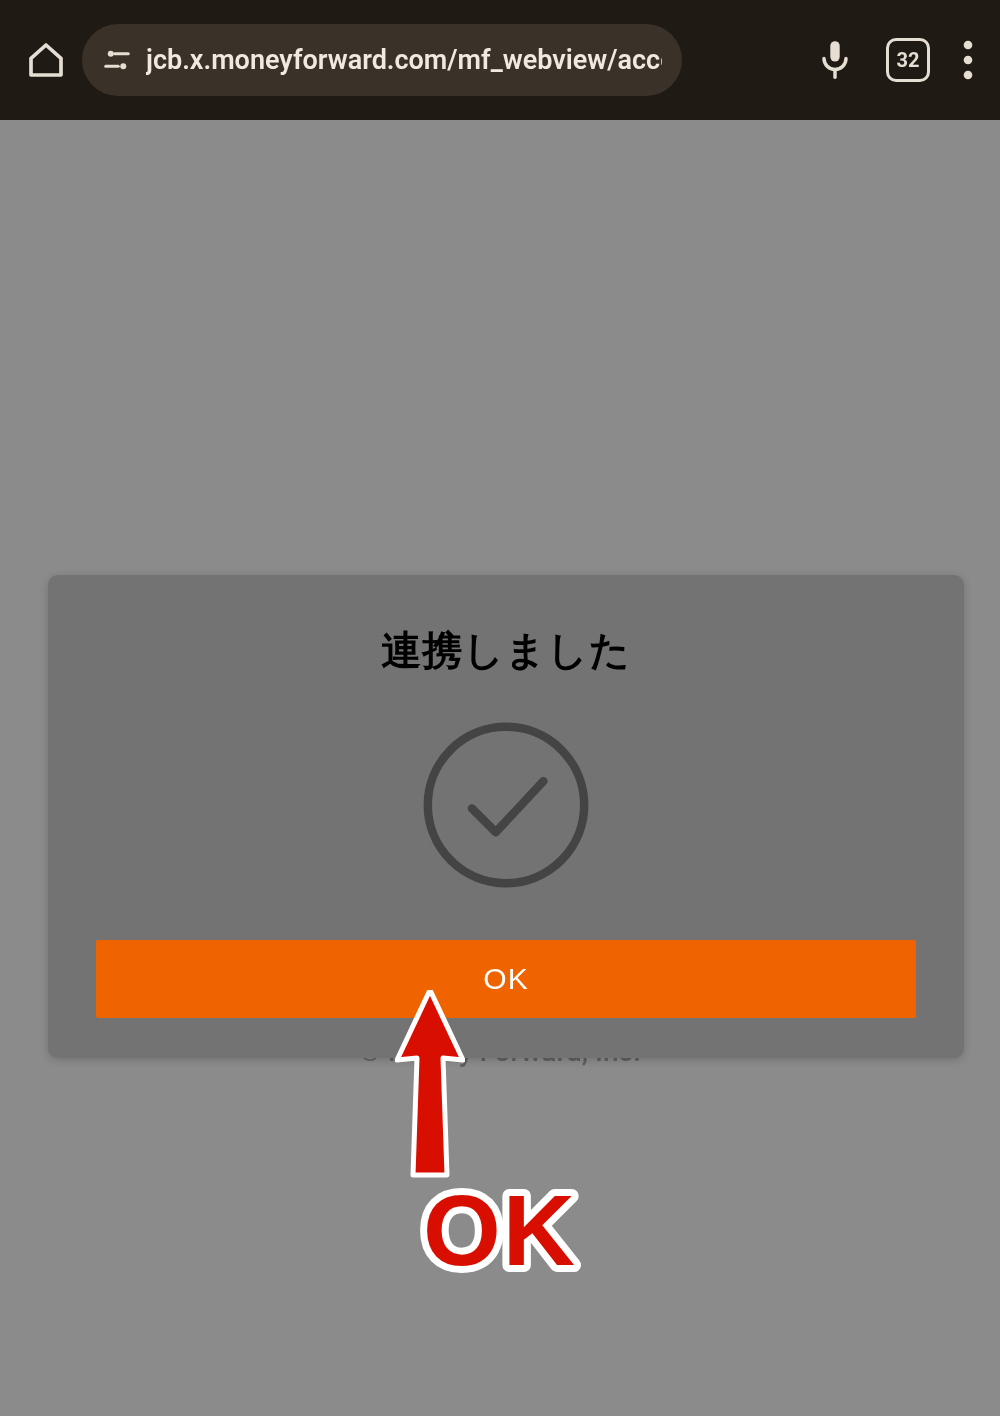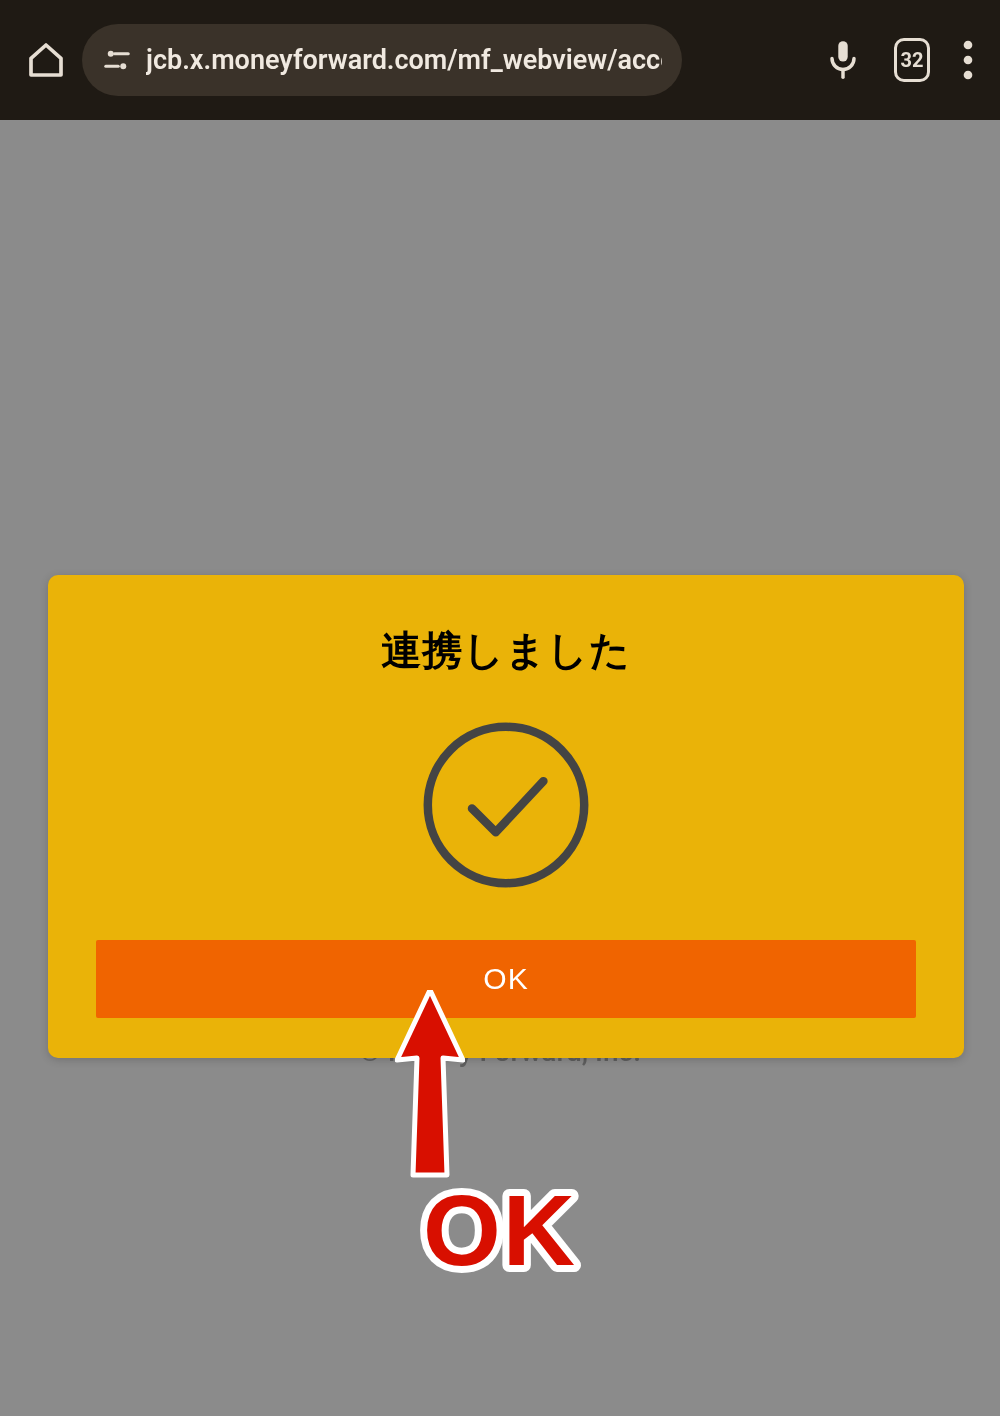--- a/index.html
+++ b/index.html
@@ -31,21 +31,21 @@
     .url-text {
       color: #f0e9e0;
       font-size: 27px;
       font-weight: 600;
       white-space: nowrap;
       overflow: hidden;
     }
     .bar-right { display: flex; align-items: center; gap: 32px; margin-left: auto; padding-right: 6px;}
     .mic-icon-wrap, .tabs-icon-wrap, .menu-icon-wrap { display: flex; align-items: center; justify-content: center; }
     .tabs-badge {
-      width: 36px; height: 44px;
+      width: 44px; height: 44px;
       border: 3px solid #e6ded3;
       border-radius: 10px;
       color: #e6ded3;
       font-size: 20px;
       font-weight: 700;
       display: flex; align-items: center; justify-content: center;
     }
 
     
     .page-area {
@@ -65,21 +65,21 @@
       font-size: 28px;
       font-weight: 500;
     }
 
     
     .dialog {
       position: absolute;
       left: 48px;
       right: 36px;
       top: 455px;
-      background: #eab308;
+      background: #737373;
       border-radius: 10px;
       padding: 48px 48px 40px 48px;
       box-shadow: 0 2px 8px rgba(0,0,0,0.18);
     }
     .dialog-title {
       text-align: center;
       font-size: 40px;
       font-weight: 800;
       color: #000;
       letter-spacing: 1px;

